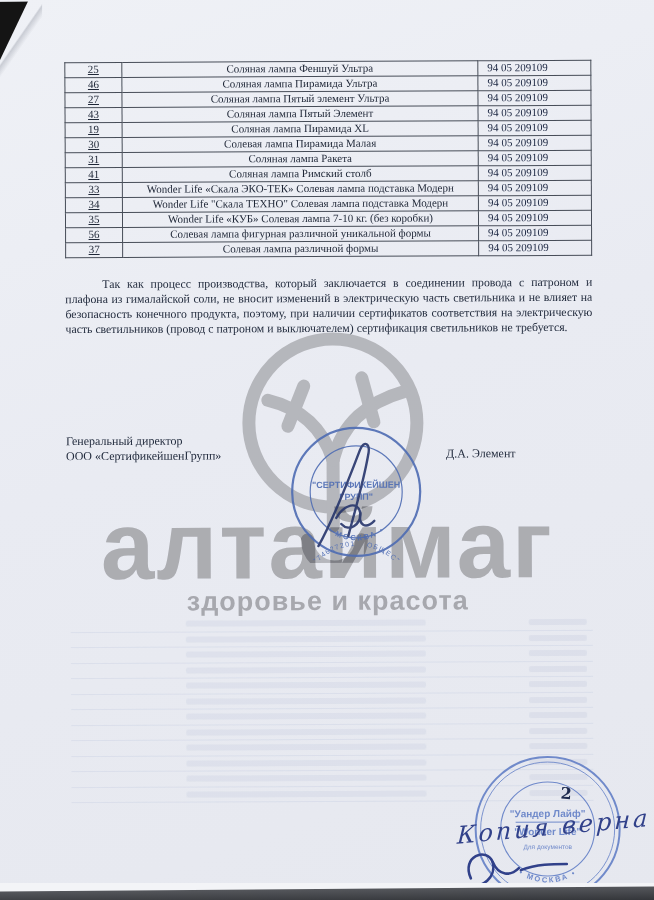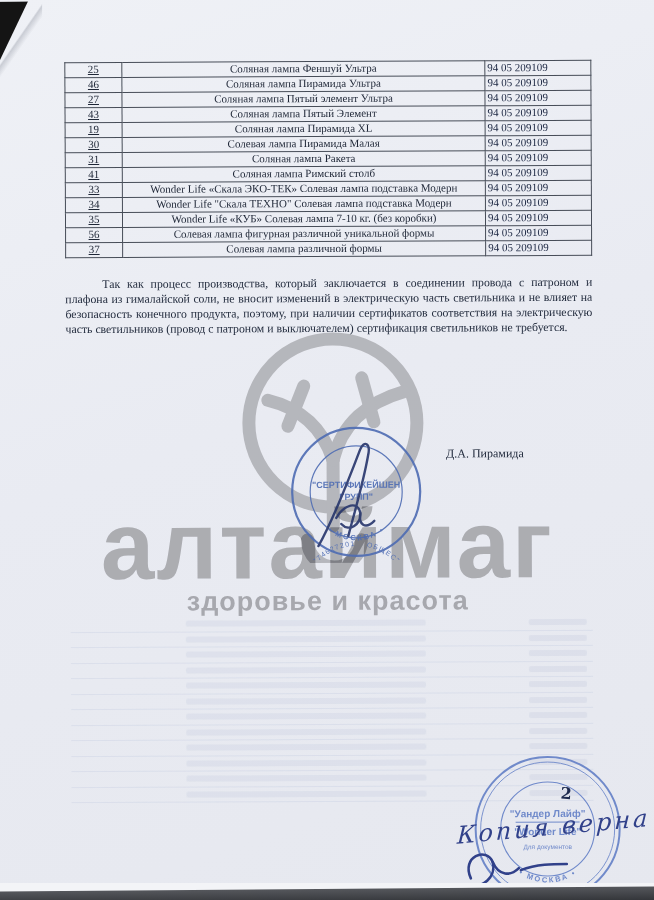--- a/index.html
+++ b/index.html
@@ -13,21 +13,21 @@
   .corner-fold{position:absolute;left:0;top:0;width:30px;height:62px;
     background:#141414;clip-path:polygon(0 0,100% 0,0 100%);}
   .corner-shadow{position:absolute;left:0;top:0;width:44px;height:78px;
     background:linear-gradient(125deg,transparent 46%,#c9ccd4 48%,transparent 56%);}
   
   table.cert{position:absolute;left:66px;top:61px;width:527px;border-collapse:collapse;
     font-size:11px;line-height:1.05;color:#1e2636;}
   table.cert td{border:1px solid #474d58;padding:1px 3px;height:12px;}
   table.cert td.num{width:50px;text-align:center;text-decoration:underline;}
   table.cert td.name{text-align:center;}
-  table.cert td.cert-no{width:100px;text-align:left;padding-left:2px;color:#1c2742;}
+  table.cert td.cert-no{width:100px;text-align:left;padding-left:9px;color:#1c2742;}
   
   .para{position:absolute;left:66px;top:276px;width:527px;text-align:justify;
     text-indent:37px;font-size:11.8px;line-height:14.9px;color:#232c3e;}
   
   .sig-left{position:absolute;left:66px;top:433px;font-size:12px;line-height:15px;color:#232c3e;}
   .sig-name{position:absolute;left:446px;top:447px;font-size:12px;color:#232c3e;}
   
   .wm-tree{position:absolute;left:212px;top:328px;mix-blend-mode:multiply;opacity:.82;}
   .wm-brand{position:absolute;left:0;top:497px;width:654px;text-align:center;
     font-family:"Liberation Sans",sans-serif;font-weight:bold;font-size:96px;line-height:96px;
@@ -159,21 +159,25 @@
           <tr>
             <td class="num">37</td>
             <td class="name">Солевая лампа различной формы</td>
             <td class="cert-no">94 05 209109</td>
           </tr>
         </tbody>
     </table>
 
     <div class="para">Так как процесс производства, который заключается в соединении провода с патроном и плафона из гималайской соли, не вносит изменений в электрическую часть светильника и не влияет на безопасность конечного продукта, поэтому, при наличии сертификатов соответствия на электрическую часть светильников (провод с патроном и выключателем) сертификация светильников не требуется.</div>
 
-    <div class="sig-name">Д.А. Пирамида</div>
+    <div class="sig-left">
+      <div>Генеральный директор</div>
+      <div>ООО «СертификейшенГрупп»</div>
+    </div>
+    <div class="sig-name">Д.А. Элемент</div>
 
     <svg class="stamp1" width="136" height="136" viewBox="0 0 136 136">
       <defs>
         <path id="s1ring" d="M68,122 A54,54 0 1 1 67.9,122"></path>
         <path id="s1bot" d="M24,86 A47,47 0 0 0 112,86"></path>
       </defs>
       <g fill="none" stroke="#4e6cb3">
         <circle cx="68" cy="68" r="64" stroke-width="2.2"></circle>
         <circle cx="68" cy="68" r="46" stroke-width="1.2"></circle>
       </g>

